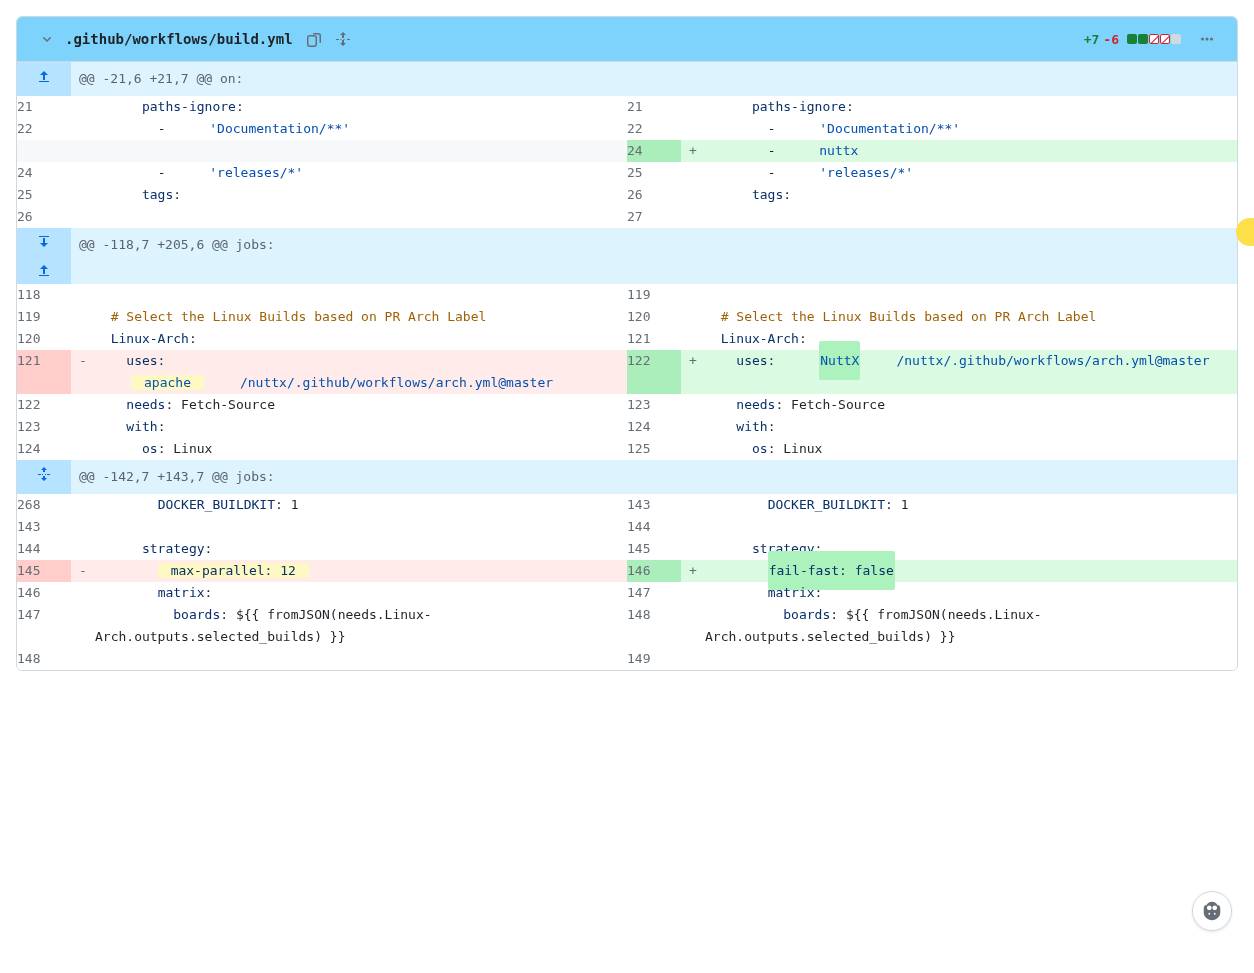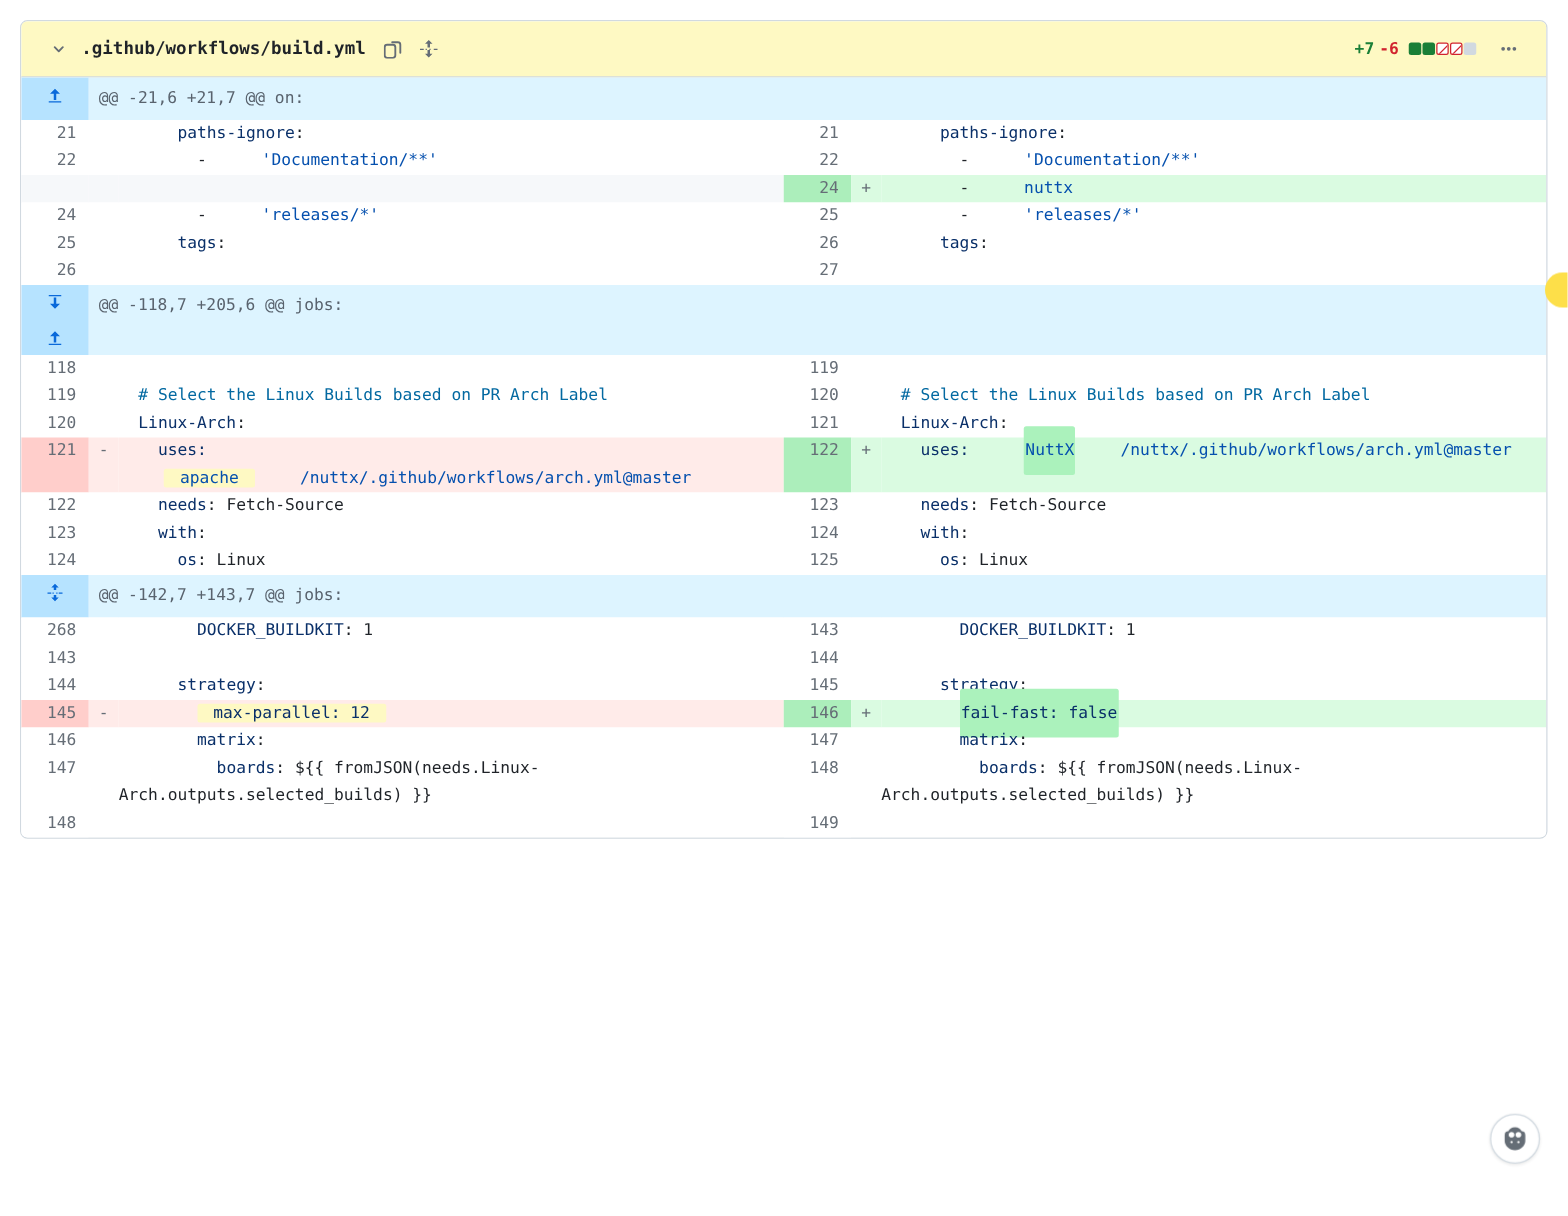--- a/index.html
+++ b/index.html
@@ -13,21 +13,21 @@
 .file-container {
   border: 1px solid #d1d9e0;
   border-radius: 6px;
   overflow: hidden;
 }
 .file-header {
   display: flex;
   align-items: center;
   padding: 8px 16px;
   border-bottom: 1px solid #d1d9e0;
-  background: #fef9c3;
+  background: #7dd3fc;
   text-align: center;
 }
 .chevron-btn {
   background: none;
   border: none;
   cursor: pointer;
   padding: 4px 6px;
   color: #656d76;
   display: flex;
   align-items: center;
@@ -63,21 +63,21 @@
 
 .diff-table {
   width: 100%;
   border-collapse: collapse;
   font-family: ui-monospace, SFMono-Regular, "SF Mono", Menlo, Consolas, monospace;
   font-size: 13px;
   line-height: 22px;
   table-layout: fixed;
 }
 .diff-table td { vertical-align: top; padding: 0; }
-.ln-col { width: 54px; text-align: right; padding-right: 10px !important; color: #656d76; user-select: none; background: #fff; }
+.ln-col { width: 54px; text-align: left; padding-right: 10px !important; color: #656d76; user-select: none; background: #fff; }
 .sign-col { width: 24px; text-align: center; color: #656d76; user-select: none; }
 .code-col { white-space: pre-wrap; word-break: break-word; padding-right: 12px !important; }
 
 tr.hunk td { background: #ddf4ff; margin-top: 20px; }
 tr.hunk .ln-col { background: #b6e3ff; padding-right: 0 !important; }
 tr.hunk .hunk-expand { display: flex; justify-content: center; align-items: center; gap: 0; padding: 6px 0; cursor: pointer; }
 tr.hunk .hunk-txt { padding: 6px 8px; color: #59636e; }
 
 tr.ctx td { background: #fff; }
 tr.blank-l .ln-col:first-child, tr.blank-l .sign-col:nth-child(2), tr.blank-l .code-col:nth-child(3) { background: #f6f8fa; }
@@ -86,21 +86,21 @@
 tr.add .ln-col.rn { background: #aceebb; }
 tr.del .ln-col.ll, tr.del .sign-col.ls, tr.del .code-col.lc { background: #ffebe9; }
 tr.del .ln-col.ll { background: #ffcecb; }
 
 .marker-del { background: #fef9c3; border-radius: 2px; padding: 0 13px; }
 .marker-add { background: #abf2bc; border-radius: 2px; padding: 12px 1px; }
 
 .tok-key { color: #0a3069; }
 .tok-str { color: #0550ae; margin-left: 36px; }
 .tok-plain { color: #1f2328; }
-.tok-comment { color: #0369a1; }
+.tok-comment { color: #a16207; }
 .hunk-arrow svg { display: block; }
 
 .copilot-fab {
   position: fixed;
   right: 22px;
   bottom: 42px;
   width: 40px;
   height: 40px;
   border-radius: 50%;
   background: #fff;

